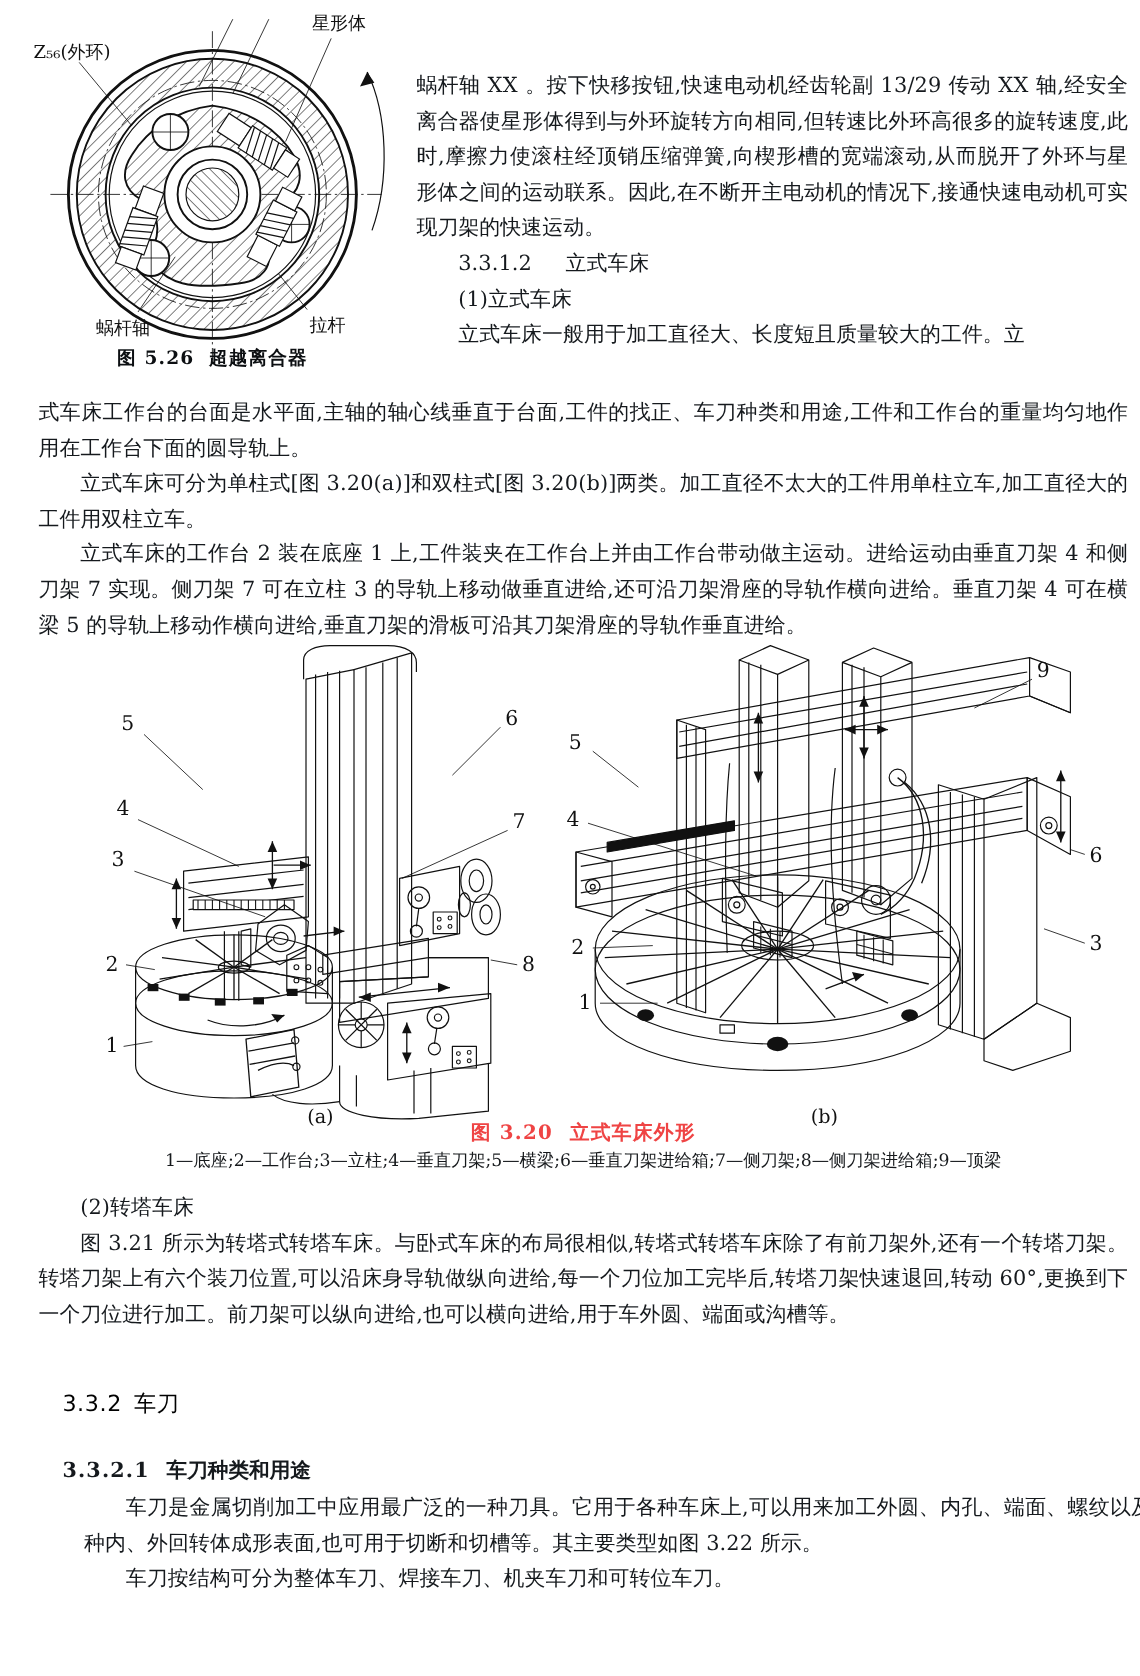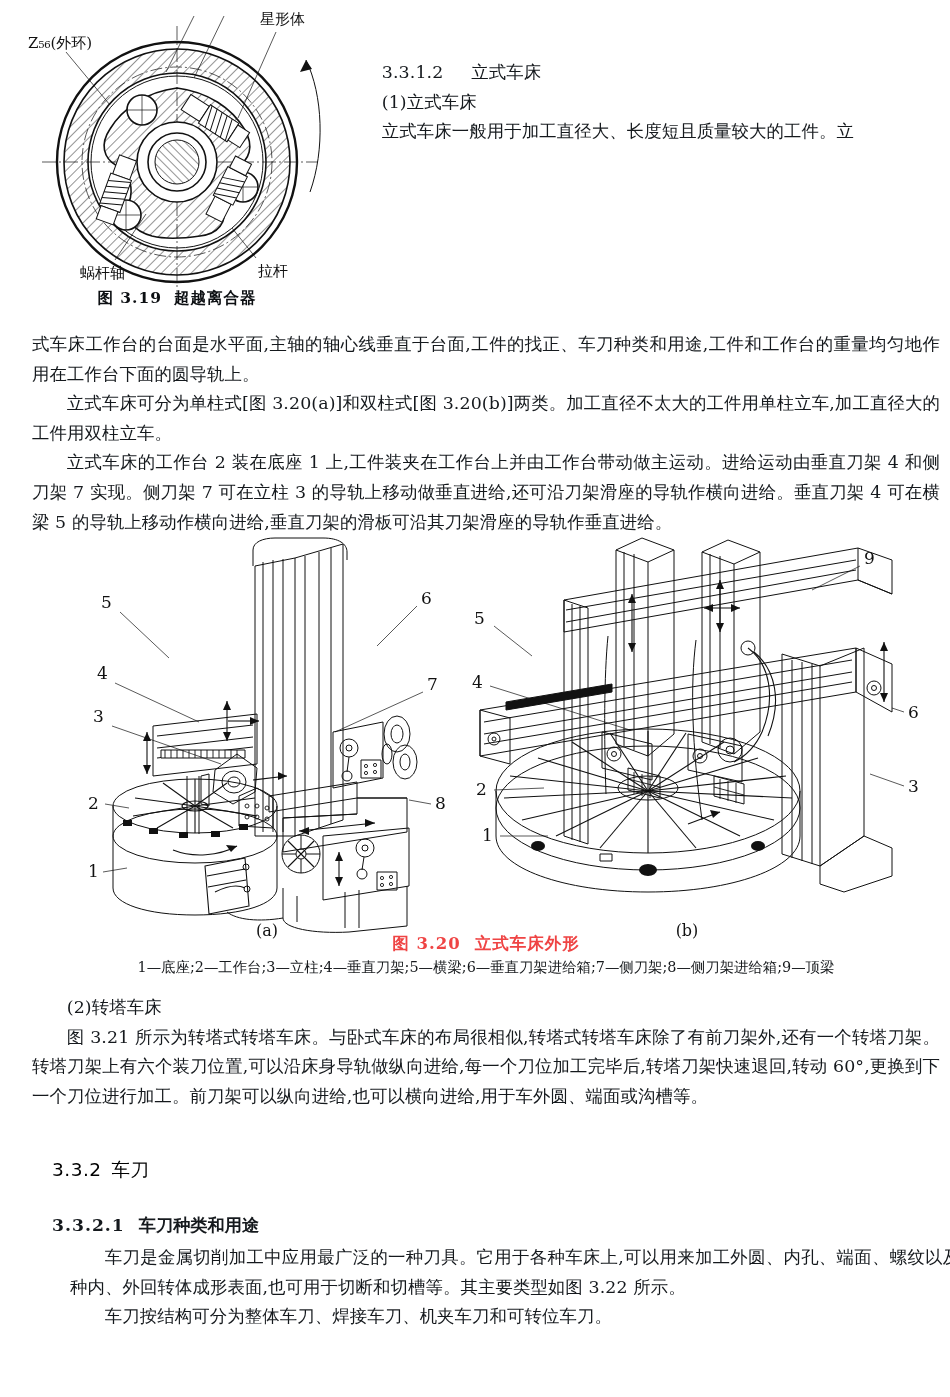--- a/index.html
+++ b/index.html
@@ -217,24 +217,25 @@
         <line class="thin" x1="238" y1="248" x2="214" y2="218"></line>
 
         <text class="lbl" x="10" y="38">Z₅₆(外环)</text>
         <text class="lbl" x="242" y="14">星形体</text>
         <text class="lbl" x="62" y="268">蜗杆轴</text>
         <text class="lbl" x="240" y="266">拉杆</text>
       </svg>
     </div>
 
     <div class="cap319">
-      <span class="num">图 3.19</span><span>超越离合器</span>
+      <span class="num">图 5.26</span><span>超越离合器</span>
     </div>
 
     <div class="right-col">
+      <p class="p">蜗杆轴 ⅩⅩ 。按下快移按钮,快速电动机经齿轮副 13/29 传动 ⅩⅩ 轴,经安全离合器使星形体得到与外环旋转方向相同,但转速比外环高很多的旋转速度,此时,摩擦力使滚柱经顶销压缩弹簧,向楔形槽的宽端滚动,从而脱开了外环与星形体之间的运动联系。因此,在不断开主电动机的情况下,接通快速电动机可实现刀架的快速运动。</p>
       <p class="p" style="text-indent:2em;margin-top:0;">
         <span>3.3.1.2</span><span style="display:inline-block;width:1.6em;"></span><span>立式车床</span>
       </p>
       <p class="p" style="text-indent:2em;">(1)立式车床</p>
       <p class="p indent" style="margin:0;">立式车床一般用于加工直径大、长度短且质量较大的工件。立</p>
     </div>
   </div>
 
   <div class="flow">
     <p class="p">式车床工作台的台面是水平面,主轴的轴心线垂直于台面,工件的找正、车刀种类和用途,工件和工作台的重量均匀地作用在工作台下面的圆导轨上。</p>

